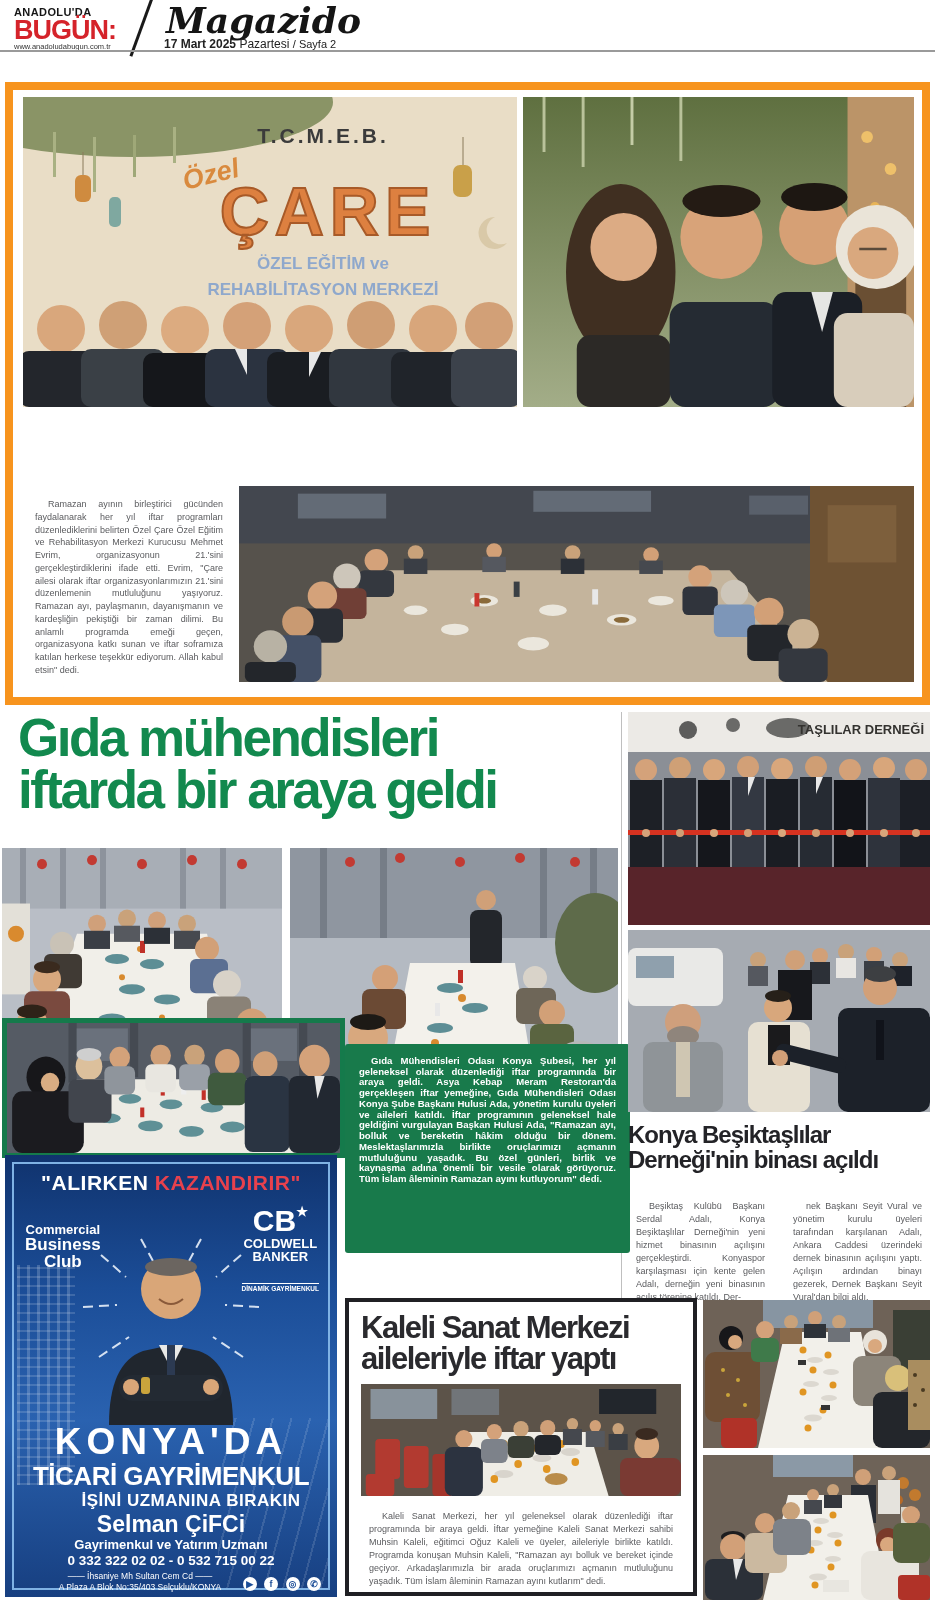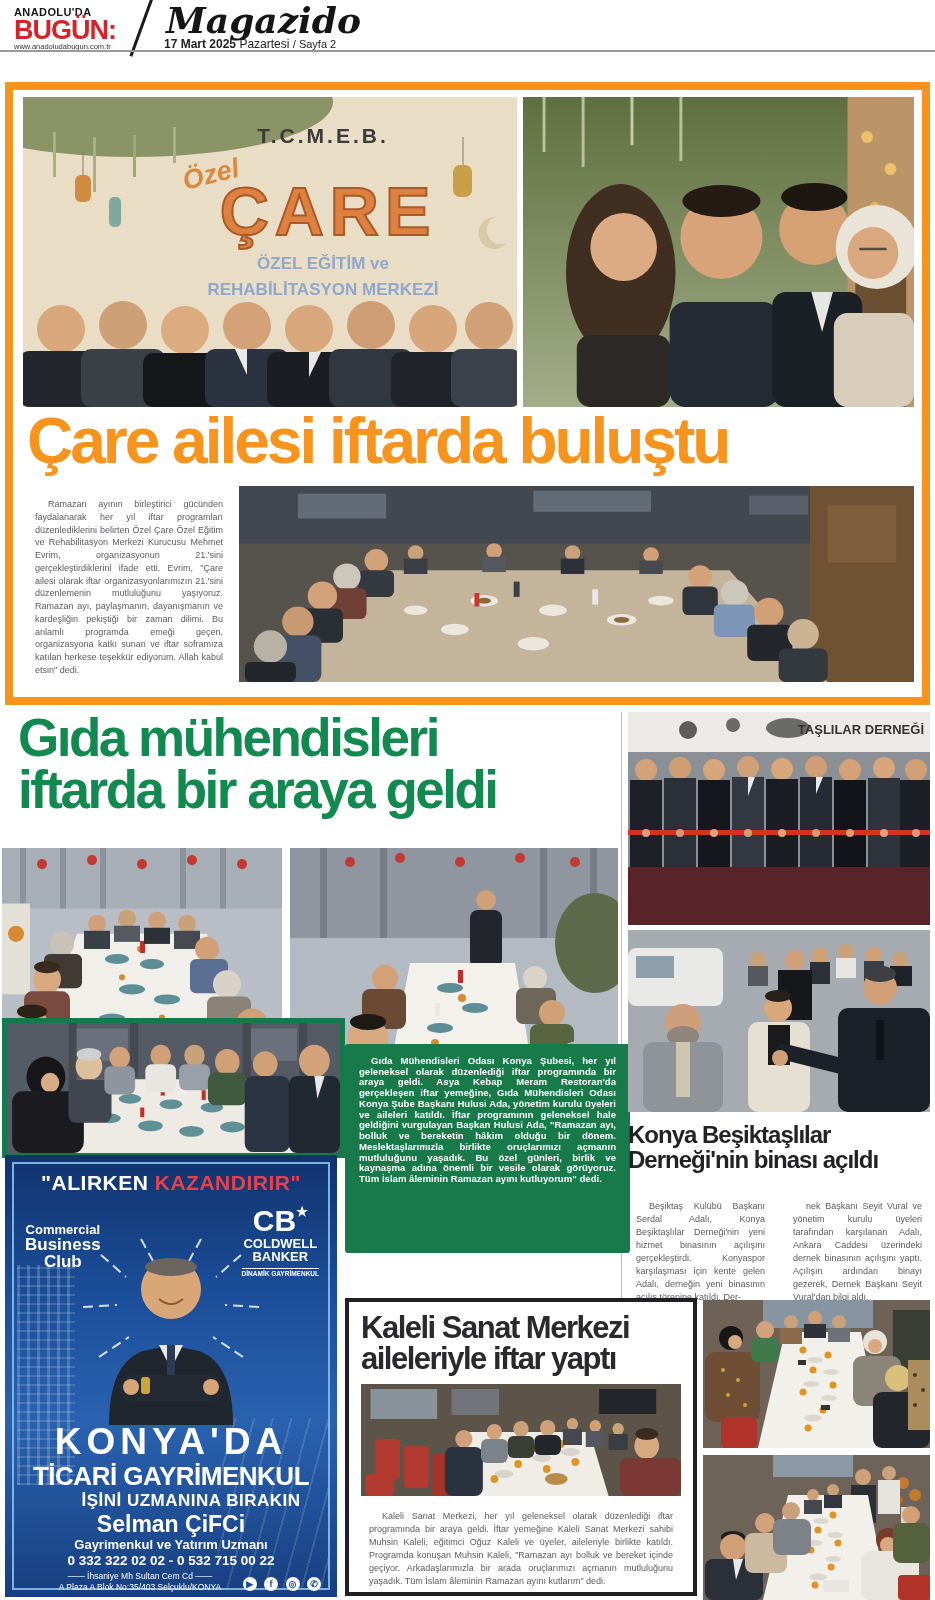--- a/index.html
+++ b/index.html
@@ -123,21 +123,20 @@
       <polygon points="295,195 317,195 306,235" fill="#e6e6e4"></polygon>
       <circle cx="298" cy="132" r="36" fill="#d6a075"></circle>
       <ellipse cx="298" cy="100" rx="34" ry="14" fill="#1d1712"></ellipse>
       <circle cx="362" cy="150" r="42" fill="#eae4d8"></circle>
       <circle cx="358" cy="156" r="26" fill="#d9a87e"></circle>
       <line x1="344" y1="152" x2="372" y2="152" stroke="#5a4a3a" stroke-width="2.5"></line>
       <rect x="318" y="216" width="82" height="94" rx="14" fill="#d8cdbb"></rect>
     </svg>
   </div>
 
-  <div class="headline" style="position:absolute;left:14px;top:320px;width:880px;font-size:64px;letter-spacing:-3px;color:var(--orange,#f7941e);">Çare ailesi iftarda buluştu</div>
 
   <div class="body-txt" style="position:absolute;left:14px;top:400px;width:204px;height:190px;font-size:9px;line-height:1.42;">
     <p>Ramazan ayının birleştirici gücünden faydalanarak her yıl iftar programları düzenlediklerini belirten Özel Çare Özel Eğitim ve Rehabilitasyon Merkezi Kurucusu Mehmet Evrim, organizasyonun 21.'sini gerçekleştirdiklerini ifade etti. Evrim, "Çare ailesi olarak iftar organizasyonlarımızın 21.'sini düzenlemenin mutluluğunu yaşıyoruz. Ramazan ayı, paylaşmanın, dayanışmanın ve kardeşliğin pekiştiği bir zaman dilimi. Bu anlamlı programda emeği geçen, organizasyona katkı sunan ve iftar soframıza katılan herkese teşekkür ediyorum. Allah kabul etsin" dedi.</p>
   </div>
   <div class="photo" style="left:226px;top:396px;width:675px;height:196px;">
     <svg viewBox="0 0 688 205" preserveAspectRatio="none">
       <rect width="688" height="205" fill="#56524c"></rect>
       <rect width="688" height="60" fill="#43474f"></rect>
       <rect x="60" y="8" width="90" height="26" fill="#707a88" opacity=".7"></rect>
       <rect x="300" y="5" width="120" height="22" fill="#707a88" opacity=".7"></rect>
@@ -444,21 +443,21 @@
     <div style="font-size:13px;font-weight:700;margin-top:12px;">Commercial</div>
     <div style="font-size:17px;font-weight:800;">Business</div>
     <div style="font-size:17px;font-weight:800;">Club</div>
   </div>
 
   <div class="abs w" style="right:18px;top:50px;text-align:center;line-height:1.05;">
     <div style="font-size:30px;font-weight:800;">
       <span>CB</span><span style="font-size:13px;vertical-align:top;">★</span>
     </div>
     <div style="font-size:13px;font-weight:800;">COLDWELL</div>
-    <div style="font-size:13px;font-weight:800;border-bottom:1px solid #fff;padding-bottom:4px;">BANKER</div>
+    <div style="font-size:13px;font-weight:800;border-bottom:1px solid #fff;padding-bottom:19px;">BANKER</div>
     <div style="font-size:6.5px;font-weight:700;margin-top:2px;">DİNAMİK GAYRİMENKUL</div>
   </div>
 
   <div class="photo" style="left:66px;top:80px;width:200px;height:190px;background:transparent;">
     <svg viewBox="0 0 200 190">
       <g stroke="#e8f0fa" stroke-width="2" stroke-dasharray="10 6" opacity=".9">
         <line x1="30" y1="20" x2="55" y2="42"></line>
           <line x1="170" y1="20" x2="145" y2="42"></line>
         <line x1="12" y1="72" x2="46" y2="70"></line>
           <line x1="188" y1="72" x2="154" y2="70"></line>

